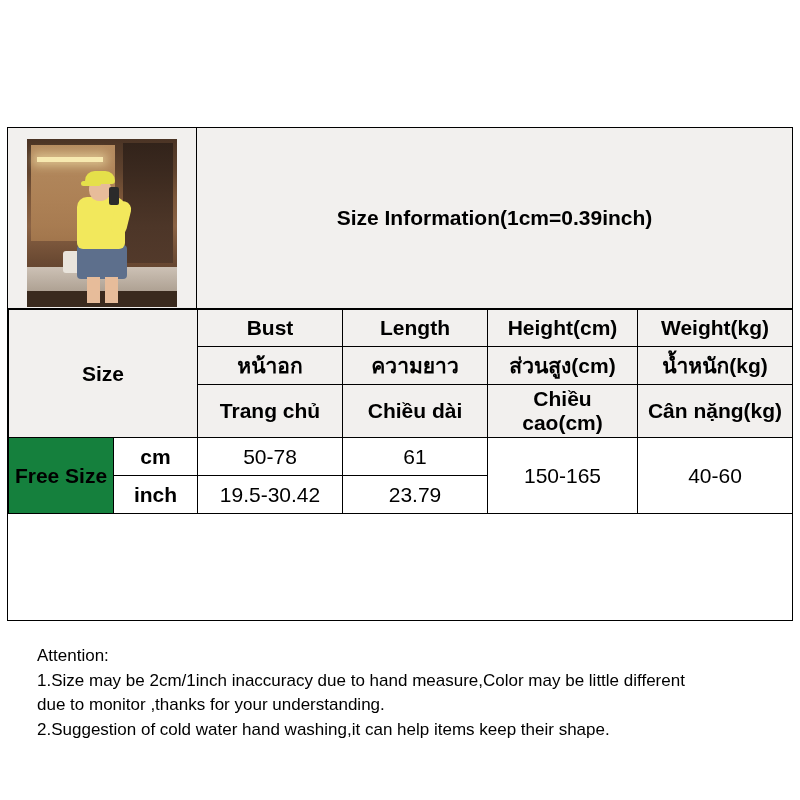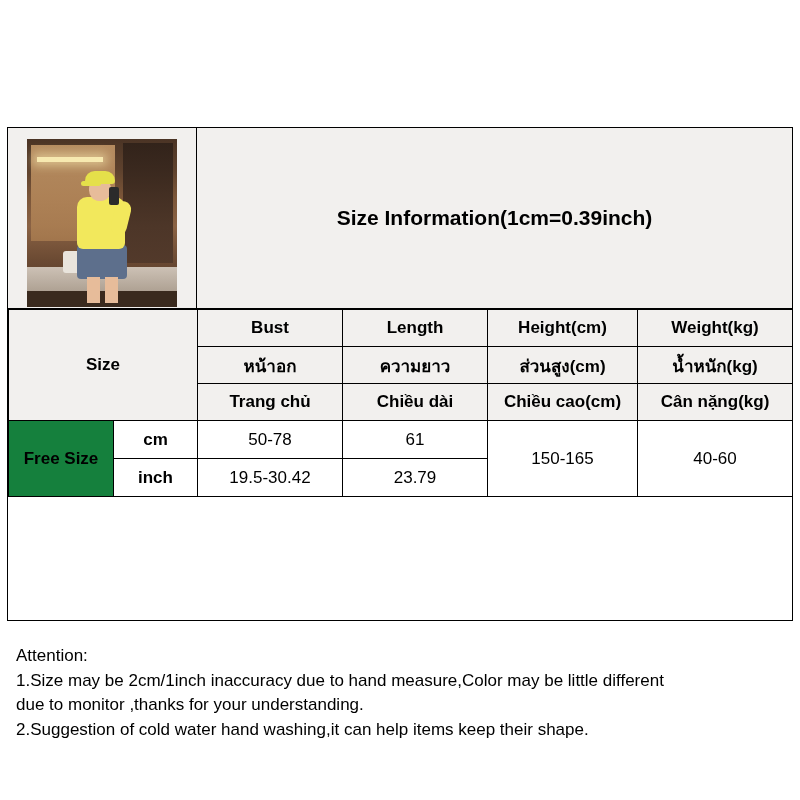--- a/index.html
+++ b/index.html
@@ -171,21 +171,21 @@
   
   table.size-table {
     width: 100%;
     border-collapse: collapse;
     table-layout: fixed;
   }
   table.size-table td {
     border: 1px solid #000000;
     text-align: center;
     vertical-align: middle;
-    font-size: 17px;
+    font-size: 21px;
     padding: 2px 3px;
     box-sizing: border-box;
   }
   td.head-cell {
     background: #f2f0ee;
     font-weight: bold;
     height: 37px;
   }
   td.size-label {
     background: #f2f0ee;
@@ -217,21 +217,21 @@
   
   .attention {
     position: absolute;
     left: 8px;
     top: 516px;
     width: 780px;
     font-size: 17px;
     line-height: 1.45;
     color: #000;
   }
-  .attention div { white-space: nowrap; }
+  .attention div { white-space: nowrap; margin-left: 21px; }
 </style>
 </head>
 <body>
 
 <div class="page">
 
   <div class="chart">
 
     <div class="header-band">
       <div class="photo-cell">

